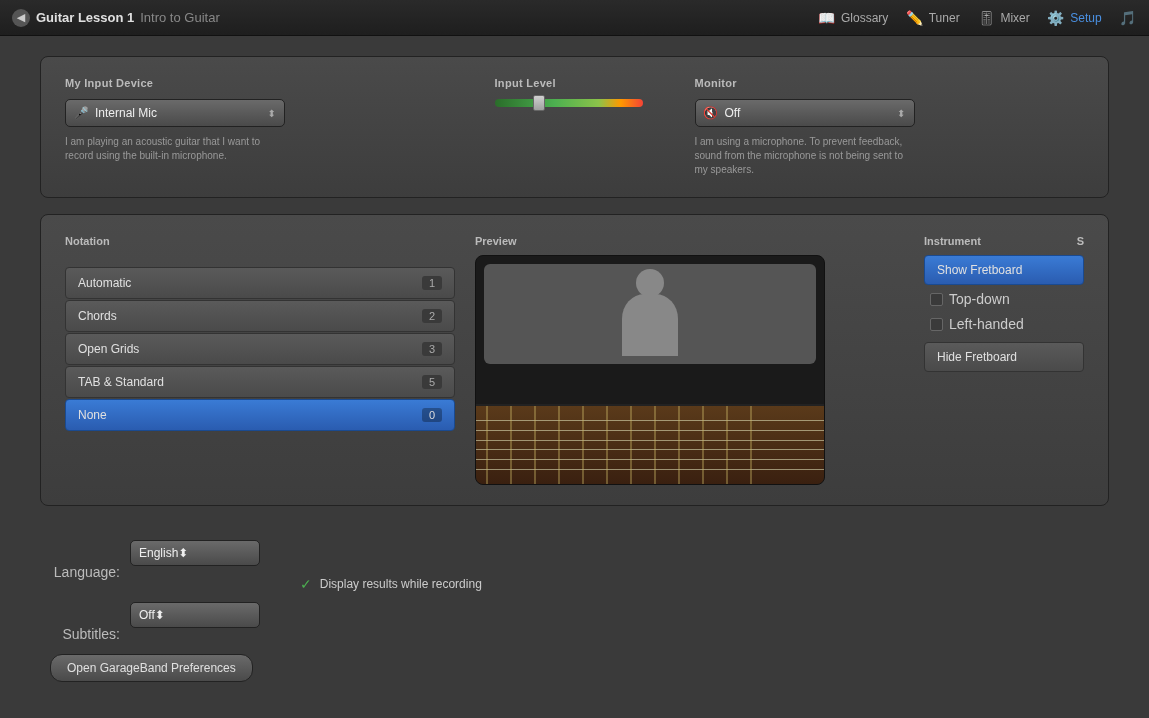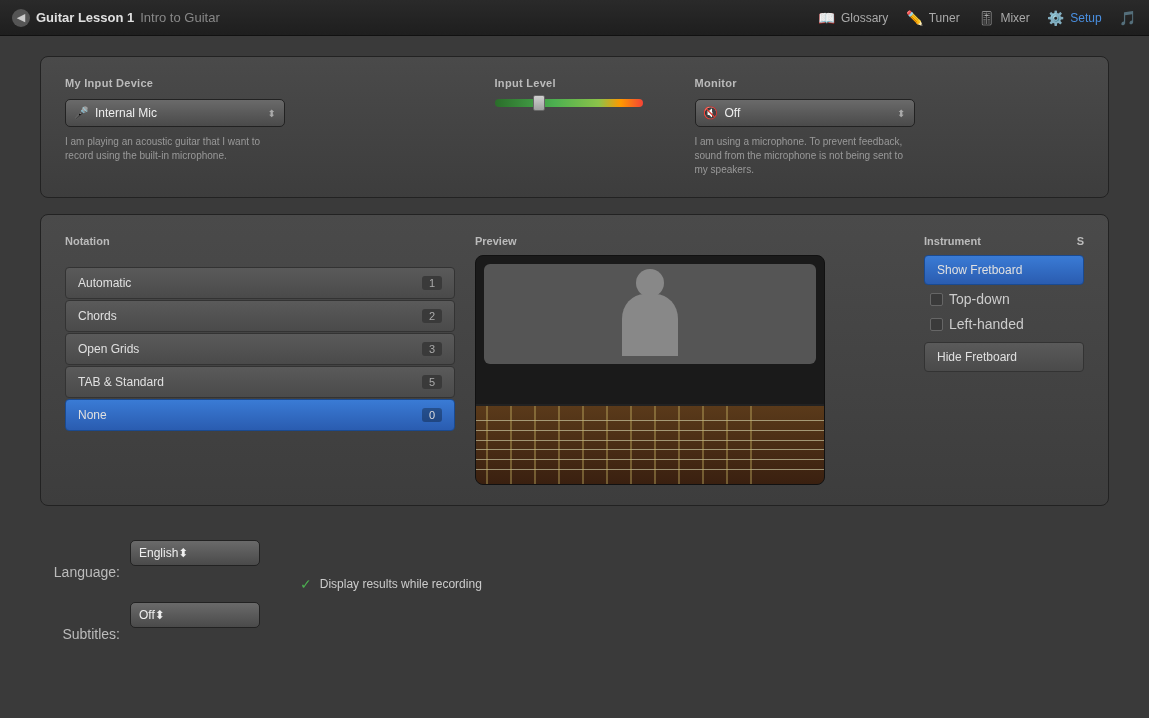--- a/index.html
+++ b/index.html
@@ -578,15 +578,16 @@
             <span>Off</span>
             <span>⬍</span>
           </div>
         </div>
       </div>
       <div class="display-results">
         <span class="checkmark">✓</span>
         <span>Display results while recording</span>
       </div>
     </div>
+    <button class="prefs-btn">Open GarageBand Preferences</button>
   </div>
 
 </div>
 
 </body></html>

